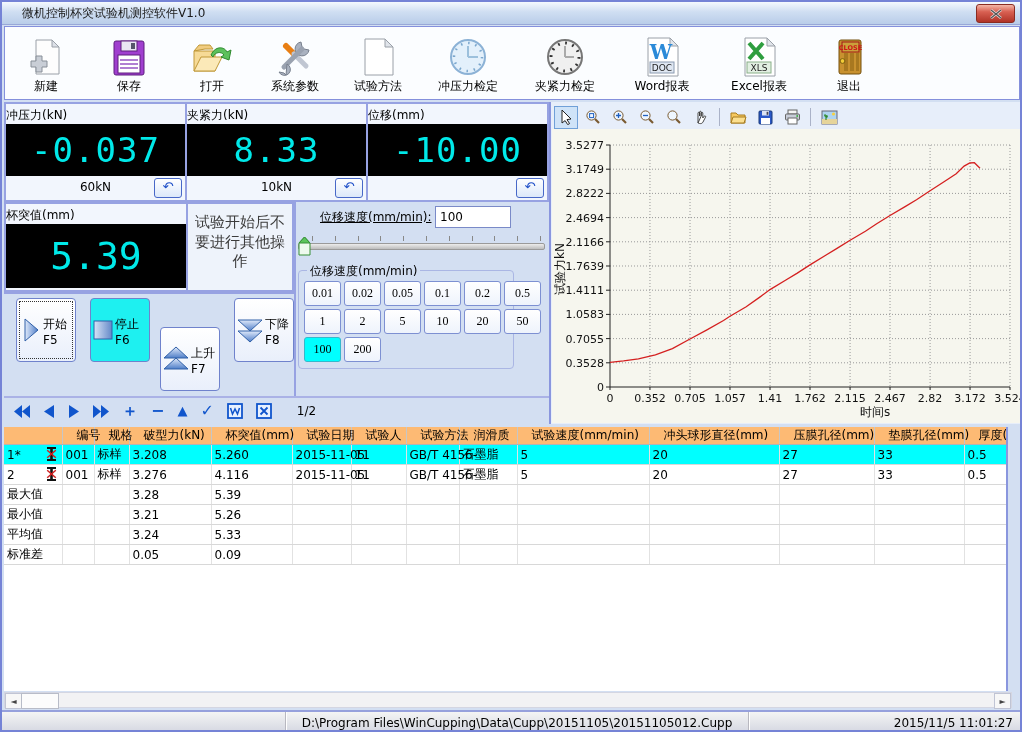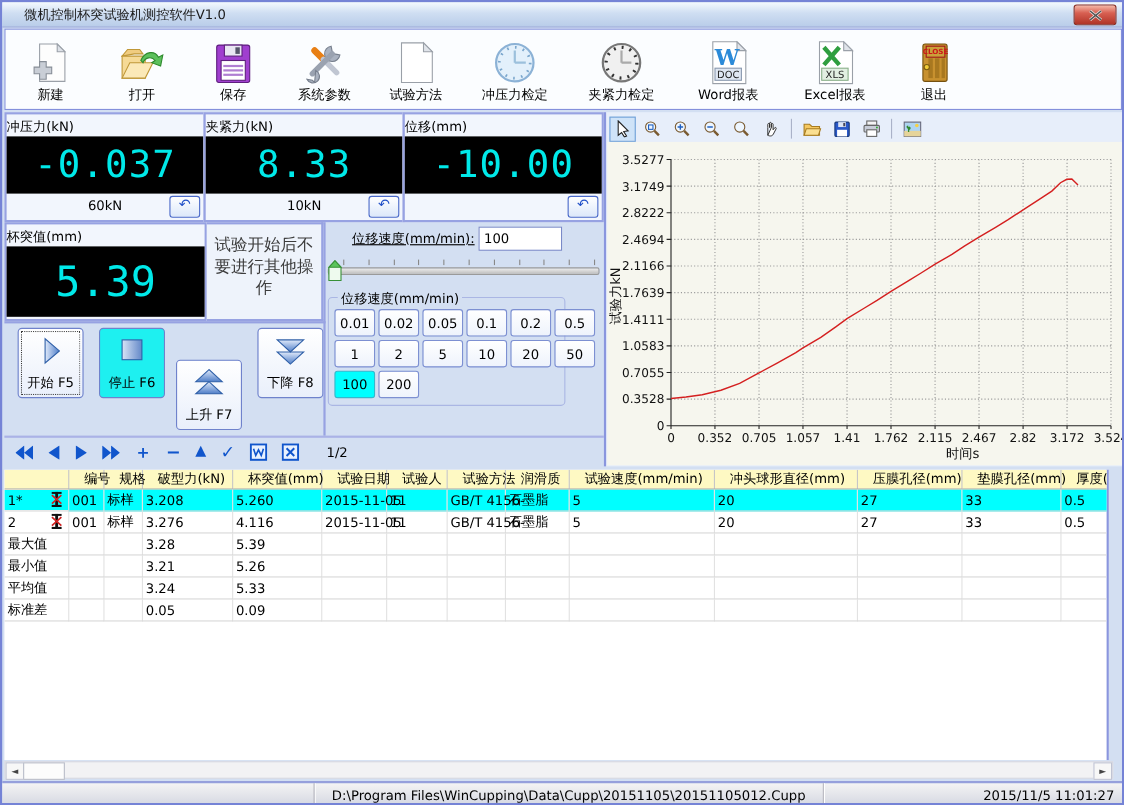--- a/index.html
+++ b/index.html
@@ -51,25 +51,25 @@
   #slider-track{position:absolute;left:0;right:0;top:7px;height:5px;background:linear-gradient(#ececec,#bdbdbd);
     border:1px solid #9a9a9a;border-radius:2px;}
   #slider-thumb{position:absolute;left:0;top:0;cursor:pointer;}
   
   #speed-group{position:absolute;left:296px;top:268px;width:216px;height:99px;box-sizing:border-box;
     border:1px solid #aab6e4;border-radius:4px;}
   #speed-group-title{position:absolute;left:8px;top:-8px;background:#d3dff2;padding:0 3px;}
   #speed-grid{position:absolute;left:5px;top:10px;display:grid;grid-template-columns:repeat(6,37px);
     grid-auto-rows:25px;gap:3px;}
   .spd{box-sizing:border-box;border:1px solid #7d90d2;border-radius:3px;background:linear-gradient(#fff,#eef3fc);
-    display:flex;align-items:center;justify-content:center;font-size:12px;cursor:pointer;}
+    display:flex;align-items:center;justify-content:center;font-size:12px;cursor:pointer;font-family:Liberation Serif, serif;}
   .spd.sel{background:#00ffff;border-color:#35b8cc;}
   
   .ctrl{position:absolute;width:60px;height:64px;box-sizing:border-box;border:1px solid #6f82cc;border-radius:4px;
-    background:linear-gradient(#ffffff,#e9effb);display:flex;flex-direction:column;align-items:center;
+    background:linear-gradient(#ffffff,#e9effb);display:flex;align-items:center;
     justify-content:space-between;padding:7px 0 4px;cursor:pointer;}
   .ctrl.focused{outline:1px dotted #333;outline-offset:-4px;}
   .ctrl.active{background:#1ef0f0;}
   
   #navigator{position:absolute;left:2px;top:394px;width:545px;height:28px;box-sizing:border-box;
     border-top:2px solid #aab2e6;display:flex;align-items:center;padding-left:10px;gap:13px;}
   .nav-glyph{color:#1055cc;font-weight:bold;font-size:16px;line-height:14px;cursor:pointer;}
   .nav-svg{display:flex;align-items:center;cursor:pointer;}
   #page-ind{margin-left:12px;color:#000;}
   
@@ -80,21 +80,21 @@
     border:1px solid transparent;cursor:pointer;}
   .ctool.sel{background:#cfe3f8;border:1px solid #70a0d8;}
   .csep{width:1px;height:18px;background:#aab2c8;margin:0 3px;}
   #chart-box{position:absolute;left:1px;top:27px;right:1px;bottom:1px;background:#f6f6ee;}
   
   #tablewrap{position:absolute;left:2px;top:425px;width:1004px;height:264px;background:#fff;
     overflow:hidden;border-right:2px solid #8a96de;box-sizing:border-box;}
   table{border-collapse:collapse;table-layout:fixed;width:1030px;}
   td{height:19px;padding:0 3px;font-size:12px;white-space:nowrap;overflow:visible;
     border-right:1px solid #e2e2e2;border-bottom:1px solid #d8d8d8;}
-  tr.hdr td{height:16px;background:#fef9c3;border-right:1px solid #c6c6c6;border-bottom:1px solid #b4b4b4;padding-left:14px;}
+  tr.hdr td{height:16px;background:#fdba74;border-right:1px solid #c6c6c6;border-bottom:1px solid #b4b4b4;padding-left:14px;}
   tr.sel td{background:#00ffff;}
   td.idcell{position:relative;}
   td.idcell .marker{position:absolute;left:42px;top:2px;}
   
   #hscroll{position:absolute;left:2px;top:690px;width:1008px;height:16px;background:#f2f2f4;
     border:1px solid #d4d6e2;box-sizing:border-box;}
   .sarrow{position:absolute;top:0;width:15px;height:14px;background:#f7f7f7;border:1px solid #c0c4d4;
     display:flex;align-items:center;justify-content:center;font-size:8px;color:#444;cursor:pointer;}
   #sthumb{position:absolute;left:16px;top:0;width:36px;height:14px;background:#fcfcfc;
     border:1px solid #b8bcc8;cursor:pointer;}
@@ -130,42 +130,42 @@
           <svg width="38" height="40" viewBox="0 0 38 40">
             <path d="M9 3h16l7 7v27H9z" fill="#fdfdfd" stroke="#9aa0a8"></path>
             <path d="M25 3l7 7h-7z" fill="#dde1e8" stroke="#9aa0a8"></path>
             <path d="M4 24h5v-5h6v5h5v6h-5v5H9v-5H4z" fill="#c9ced6" stroke="#888f98"></path>
           </svg>
         </div>
         <div class="tlabel">新建</div>
       </div>
       <div class="tool">
         <div class="ticon">
-          <svg width="42" height="40" viewBox="0 0 42 40">
-            <path d="M3 14l5-6h11l3 4h-8z" fill="#f0cc80" stroke="#c09838"></path>
-            <path d="M3 14h21v20H3z" fill="#f6da96" stroke="#c09838"></path>
-            <path d="M24 34H3l7-14h21z" fill="#fbe9b8" stroke="#c09838"></path>
-            <path d="M20 18c4-9 13-9 16-3l4-2-2 10-8-3 3-2c-3-4-9-3-11 2z" fill="#5cc05c" stroke="#2e8a2e"></path>
-          </svg>
-        </div>
-        <div class="tlabel">打开</div>
-      </div>
-      <div class="tool">
-        <div class="ticon">
           <svg width="36" height="38" viewBox="0 0 36 38">
             <rect x="3" y="2" width="30" height="34" rx="2" fill="#a03fcf" stroke="#5e1f7e"></rect>
             <rect x="10" y="2" width="16" height="10" fill="#e9e6f3" stroke="#5e1f7e"></rect>
             <rect x="20" y="4" width="4" height="6" fill="#55556a"></rect>
             <rect x="7" y="16" width="22" height="18" fill="#fff" stroke="#5e1f7e"></rect>
             <rect x="9" y="20" width="18" height="2" fill="#b07fd2"></rect>
             <rect x="9" y="24" width="18" height="2" fill="#b07fd2"></rect>
             <rect x="9" y="28" width="18" height="2" fill="#b07fd2"></rect>
           </svg>
         </div>
         <div class="tlabel">保存</div>
+      </div>
+      <div class="tool">
+        <div class="ticon">
+          <svg width="42" height="40" viewBox="0 0 42 40">
+            <path d="M3 14l5-6h11l3 4h-8z" fill="#f0cc80" stroke="#c09838"></path>
+            <path d="M3 14h21v20H3z" fill="#f6da96" stroke="#c09838"></path>
+            <path d="M24 34H3l7-14h21z" fill="#fbe9b8" stroke="#c09838"></path>
+            <path d="M20 18c4-9 13-9 16-3l4-2-2 10-8-3 3-2c-3-4-9-3-11 2z" fill="#5cc05c" stroke="#2e8a2e"></path>
+          </svg>
+        </div>
+        <div class="tlabel">打开</div>
       </div>
       <div class="tool">
         <div class="ticon">
           <svg width="42" height="40" viewBox="0 0 42 40">
             <line x1="12" y1="9" x2="20" y2="17" stroke="#e87f14" stroke-width="6" stroke-linecap="round"></line>
             <line x1="20" y1="17" x2="32" y2="29" stroke="#c0c6d2" stroke-width="5" stroke-linecap="round"></line>
             <path d="M27 5a7 7 0 1 0 8 8l-5-1-2-2z" fill="#aab2c0" stroke="#78808e"></path>
             <line x1="10" y1="30" x2="28" y2="12" stroke="#9aa2b0" stroke-width="5" stroke-linecap="round"></line>
             <path d="M13 27a6 6 0 1 1-8 8l5 1 2 2z" fill="#aab2c0" stroke="#78808e"></path>
           </svg>

